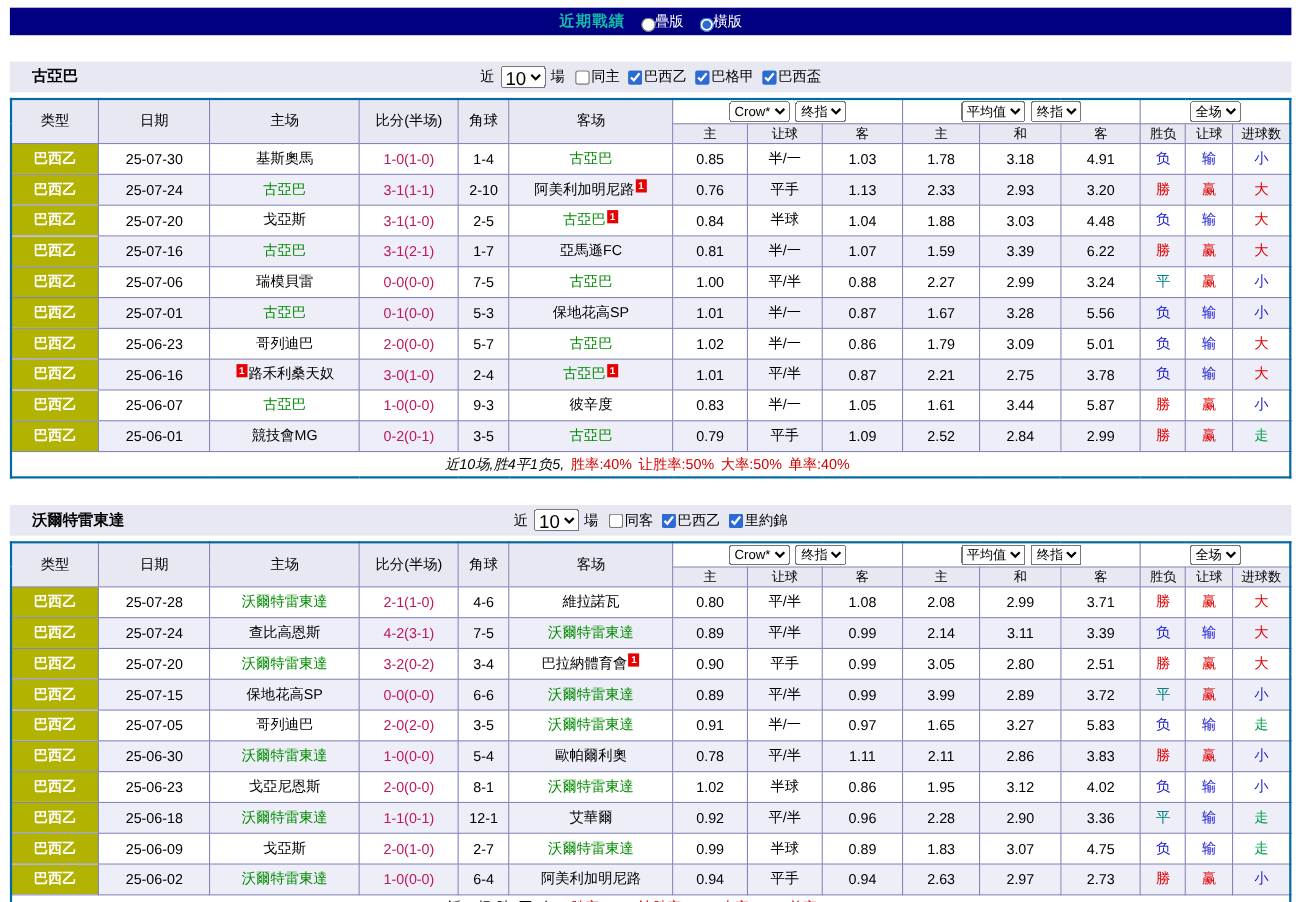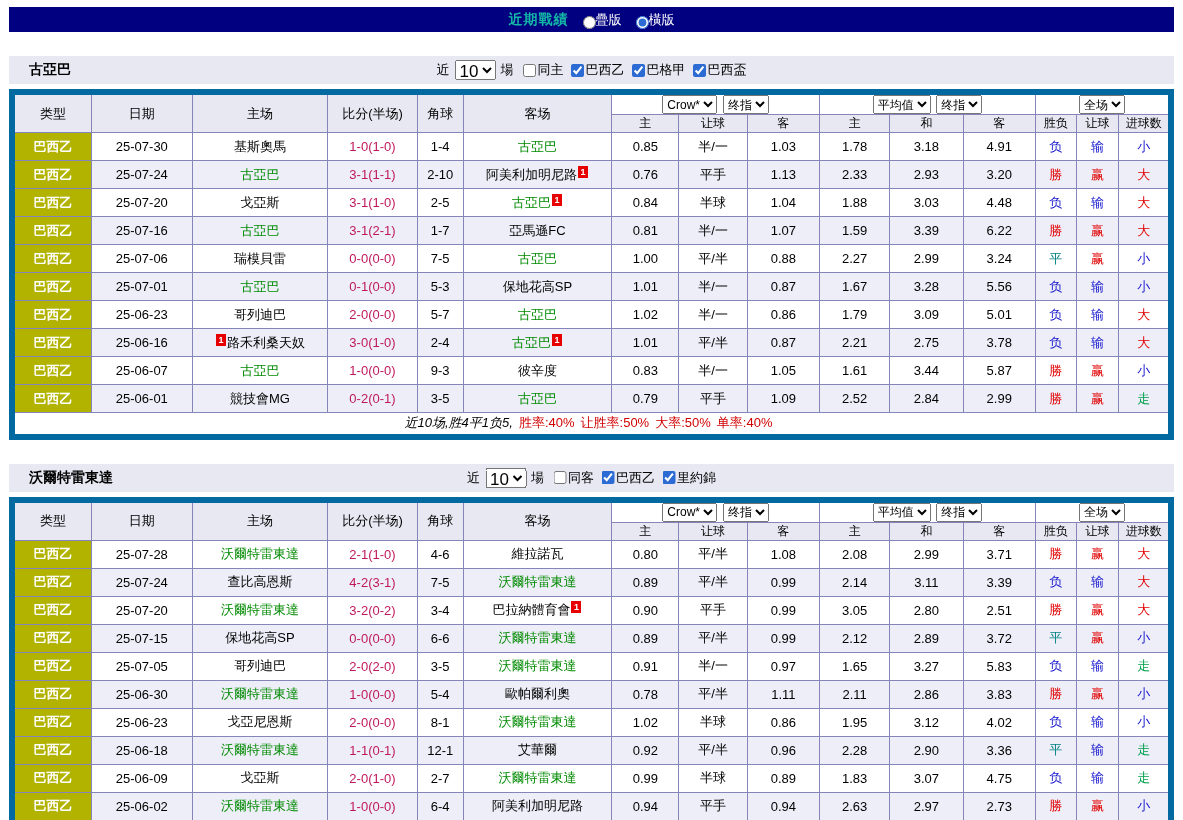--- a/index.html
+++ b/index.html
@@ -43,21 +43,21 @@
     align-items: center;
     gap: 5px;
     font-size: 13px;
     white-space: nowrap;
   }
   .filters select { font-size: 17px; height: 20px; }
   .checkbox-group { display: inline-flex; align-items: center; gap: 7px; margin-left: 4px; }
   .cb { display: inline-flex; align-items: center; gap: 2px; cursor: pointer; }
 
   
-  table { width: 100%; border-collapse: collapse; table-layout: fixed; border: 6px solid #0369a1; margin-top: 5px; }
+  table { width: 100%; border-collapse: collapse; table-layout: fixed; border: 2px solid #0369a1; margin-top: 5px; }
   th, td {
     border: 1px solid #8585b9;
     text-align: center;
     font-size: 13px;
     font-weight: normal;
     padding: 0;
     overflow: hidden;
     white-space: nowrap;
   }
   thead th { background: #e8e8f3; }
@@ -497,21 +497,21 @@
           <tr>
             <td class="league">巴西乙</td>
             <td>25-07-15</td>
             <td class="team"><span>保地花高SP</span></td>
             <td class="score">0-0(0-0)</td>
             <td>6-6</td>
             <td class="team"><span class="focus">沃爾特雷東達</span></td>
             <td>0.89</td>
             <td>平/半</td>
             <td>0.99</td>
-            <td>2.12</td>
+            <td>3.99</td>
             <td>2.89</td>
             <td>3.72</td>
             <td class="c-teal">平</td>
             <td class="c-red">赢</td>
             <td class="c-blue">小</td>
           </tr>
           <tr>
             <td class="league">巴西乙</td>
             <td>25-07-05</td>
             <td class="team"><span>哥列迪巴</span></td>

